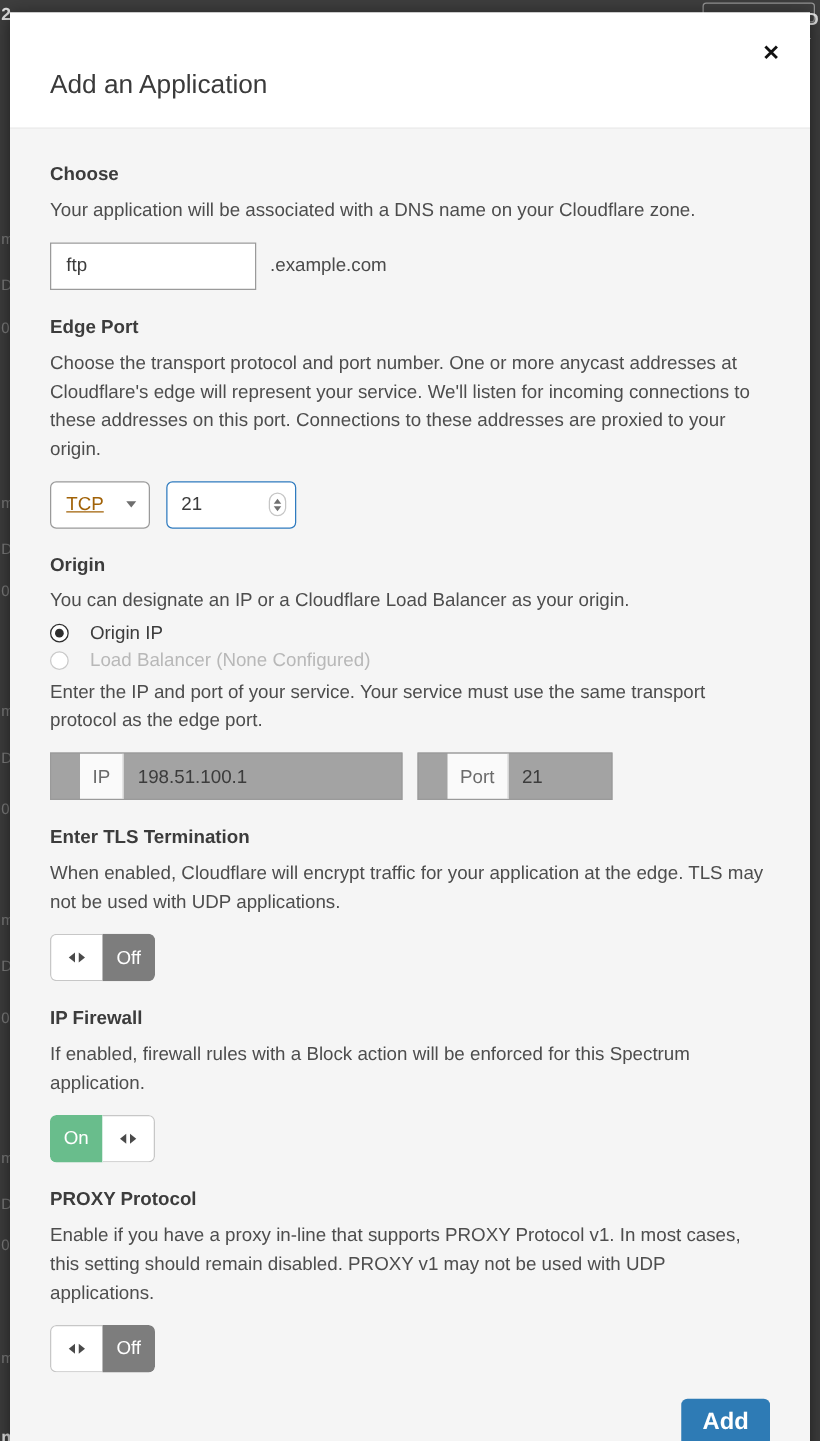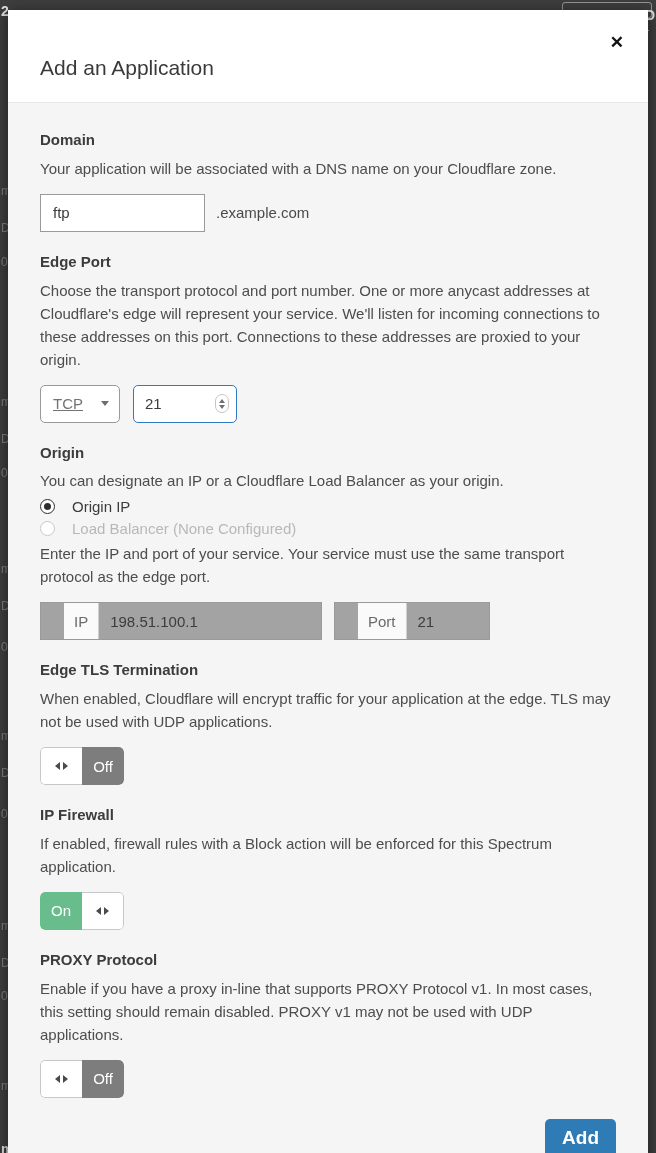--- a/index.html
+++ b/index.html
@@ -78,21 +78,21 @@
   .domain-input { width:165px; }
   .domain-suffix { font-size:15px; color:#4a4a4a; margin-left:11px; }
 
   
   .select {
     width:80px; height:38px; background:#fff;
     border:1px solid #9a9a9a; border-radius:5px;
     display:flex; align-items:center; justify-content:space-between;
     padding:0 10px 0 12px; cursor:pointer; margin-right:13px;
   }
-  .select-value { font-size:15px; color:#737373;text-decoration:underline; }
+  .select-value { font-size:15px; color:#a16207;text-decoration:underline; }
   .caret-down {
     width:0; height:0;
     border-left:4.5px solid transparent; border-right:4.5px solid transparent;
     border-top:5.5px solid #6e6e6e;
   }
 
   
   .number-wrap {
     width:104px; height:38px; background:#fff;
     border:1.5px solid #2f7bbf; border-radius:5px;
@@ -206,21 +206,21 @@
 <div class="modal">
 
   <div class="modal-header">
     <h1 class="modal-title">Add an Application</h1>
     <button class="close-btn">✕</button>
   </div>
 
   <div class="modal-body">
 
     <div class="section">
-      <div class="section-label">Domain</div>
+      <div class="section-label">Choose</div>
       <div class="section-desc">Your application will be associated with a DNS name on your Cloudflare zone.</div>
       <div class="row">
         <input class="text-input domain-input" type="text" value="ftp" style="">
         <span class="domain-suffix">.example.com</span>
       </div>
     </div>
 
     <div class="section">
       <div class="section-label">Edge Port</div>
       <div class="section-desc">Choose the transport protocol and port number. One or more anycast addresses at Cloudflare's edge will represent your service. We'll listen for incoming connections to these addresses on this port. Connections to these addresses are proxied to your origin.</div>
@@ -260,21 +260,21 @@
           <input type="text" value="198.51.100.1" style="">
         </div>
         <div class="group-input port-group">
           <span class="group-prefix">Port</span>
           <input type="text" value="21" style="">
         </div>
       </div>
     </div>
 
     <div class="section">
-      <div class="section-label">Edge TLS Termination</div>
+      <div class="section-label">Enter TLS Termination</div>
       <div class="section-desc">When enabled, Cloudflare will encrypt traffic for your application at the edge. TLS may not be used with UDP applications.</div>
       <div class="toggle off">
         <span class="seg handle">
           <span class="harrows">
               <span class="tri-l"></span>
               <span class="tri-r"></span>
             </span>
         </span>
         <span class="seg state-off">Off</span>
       </div>

